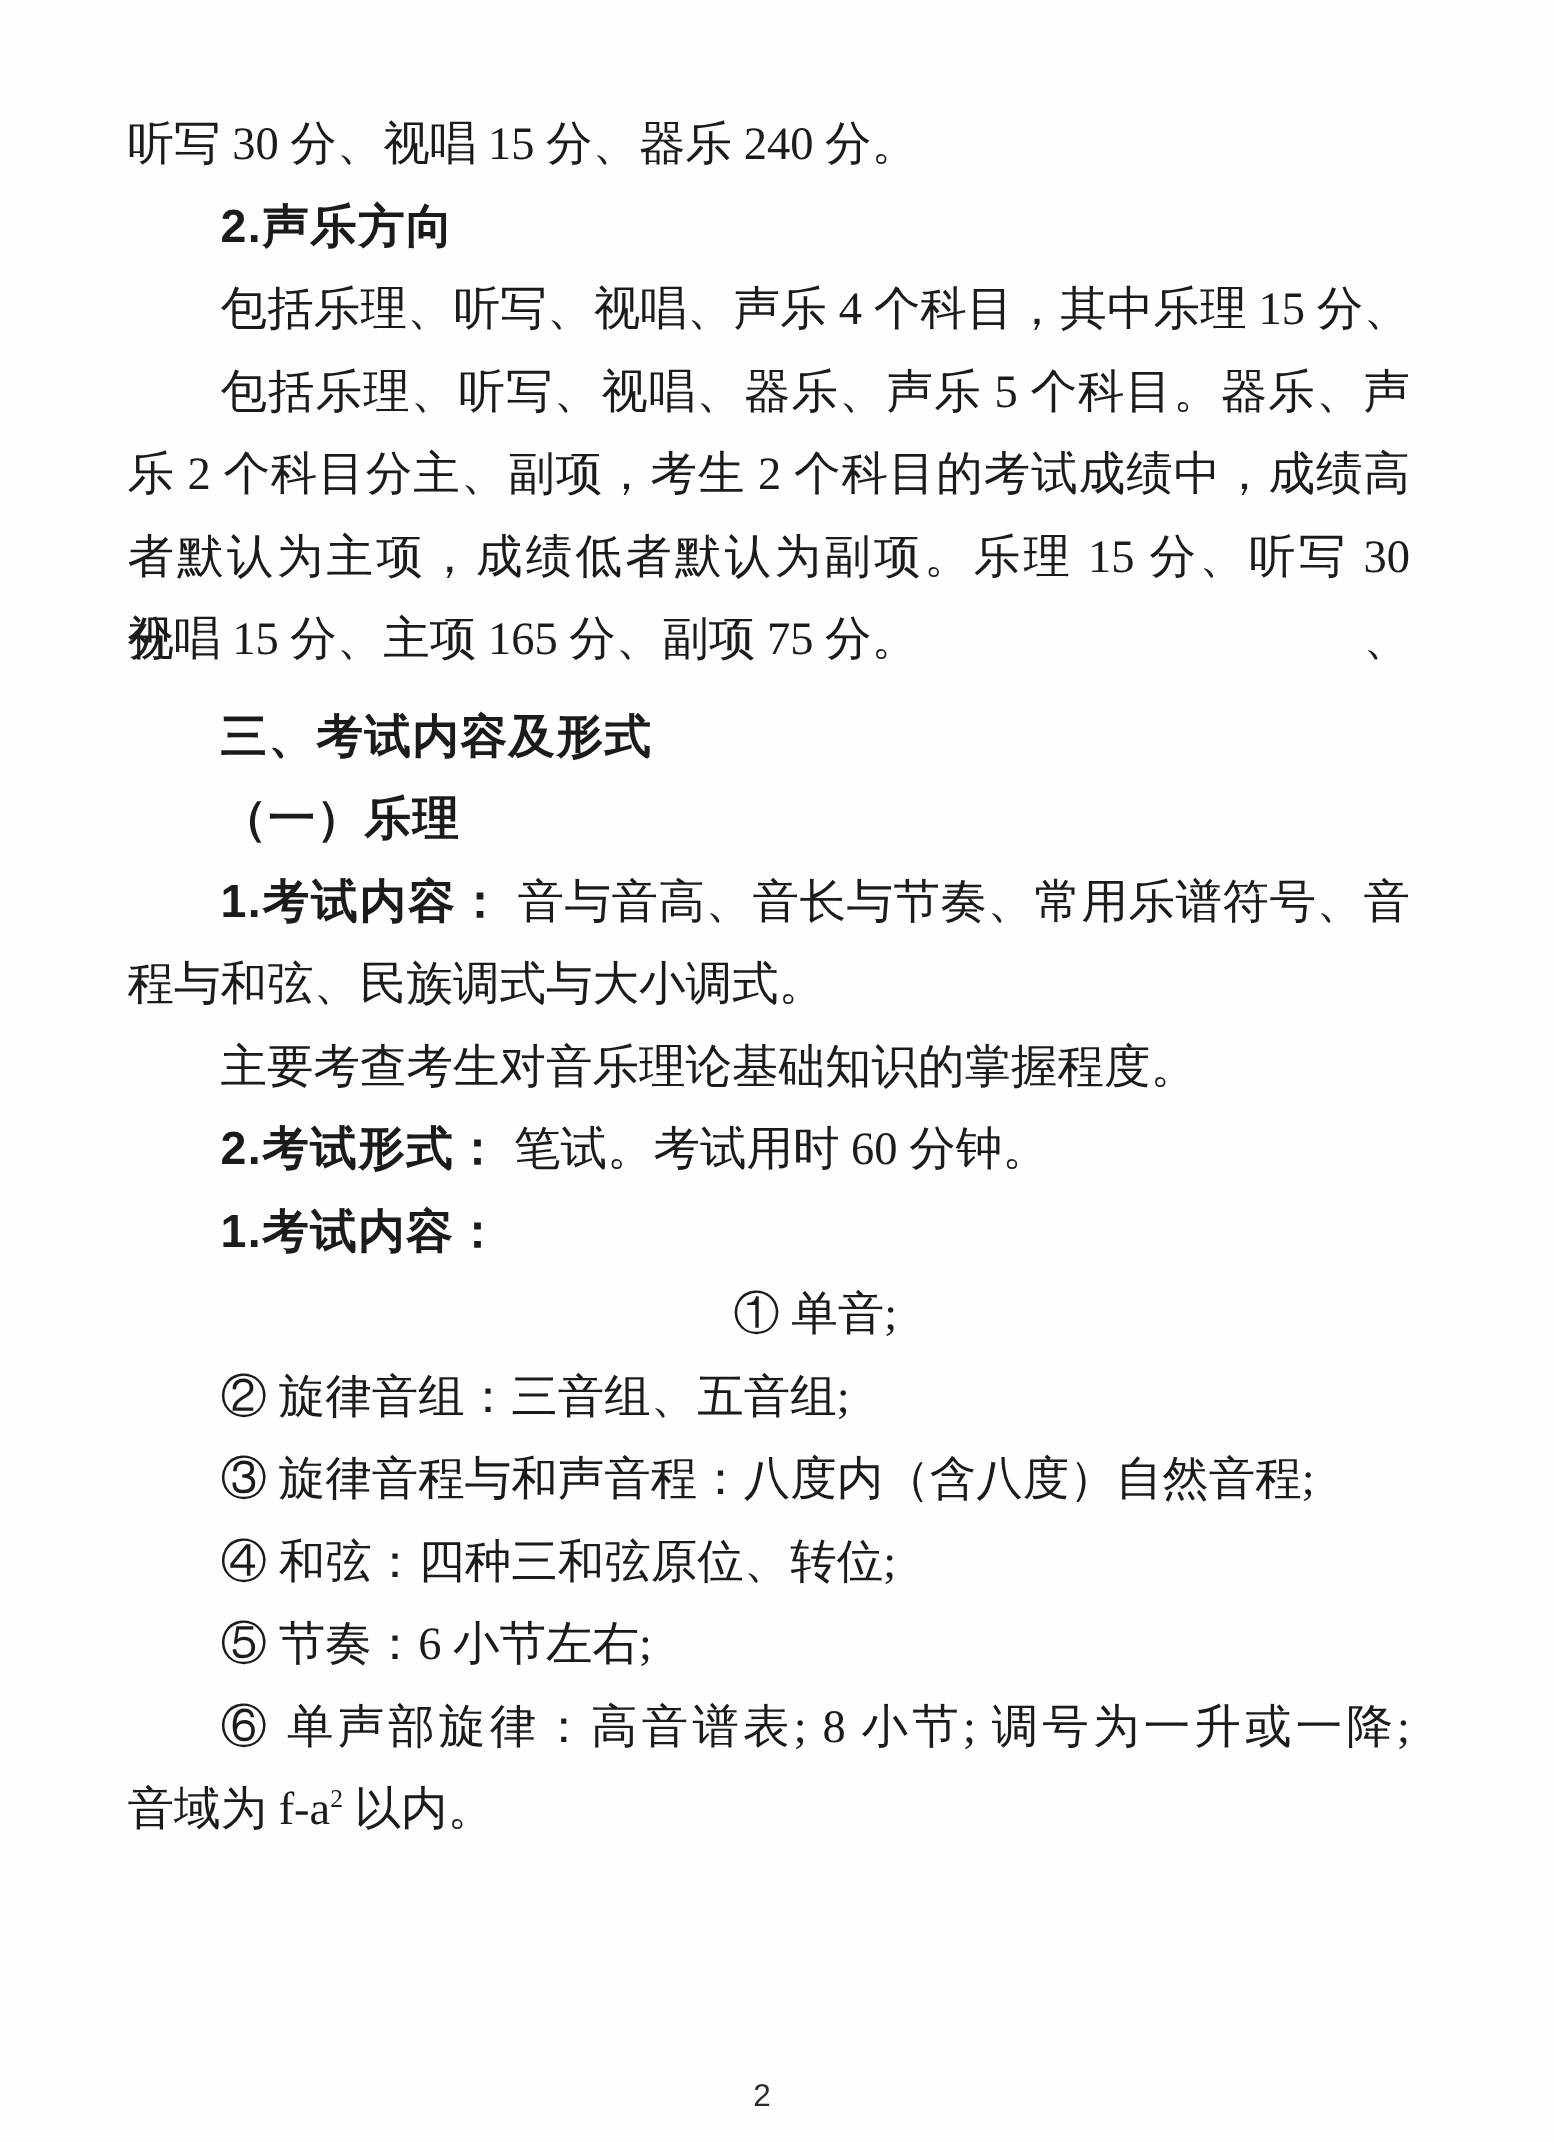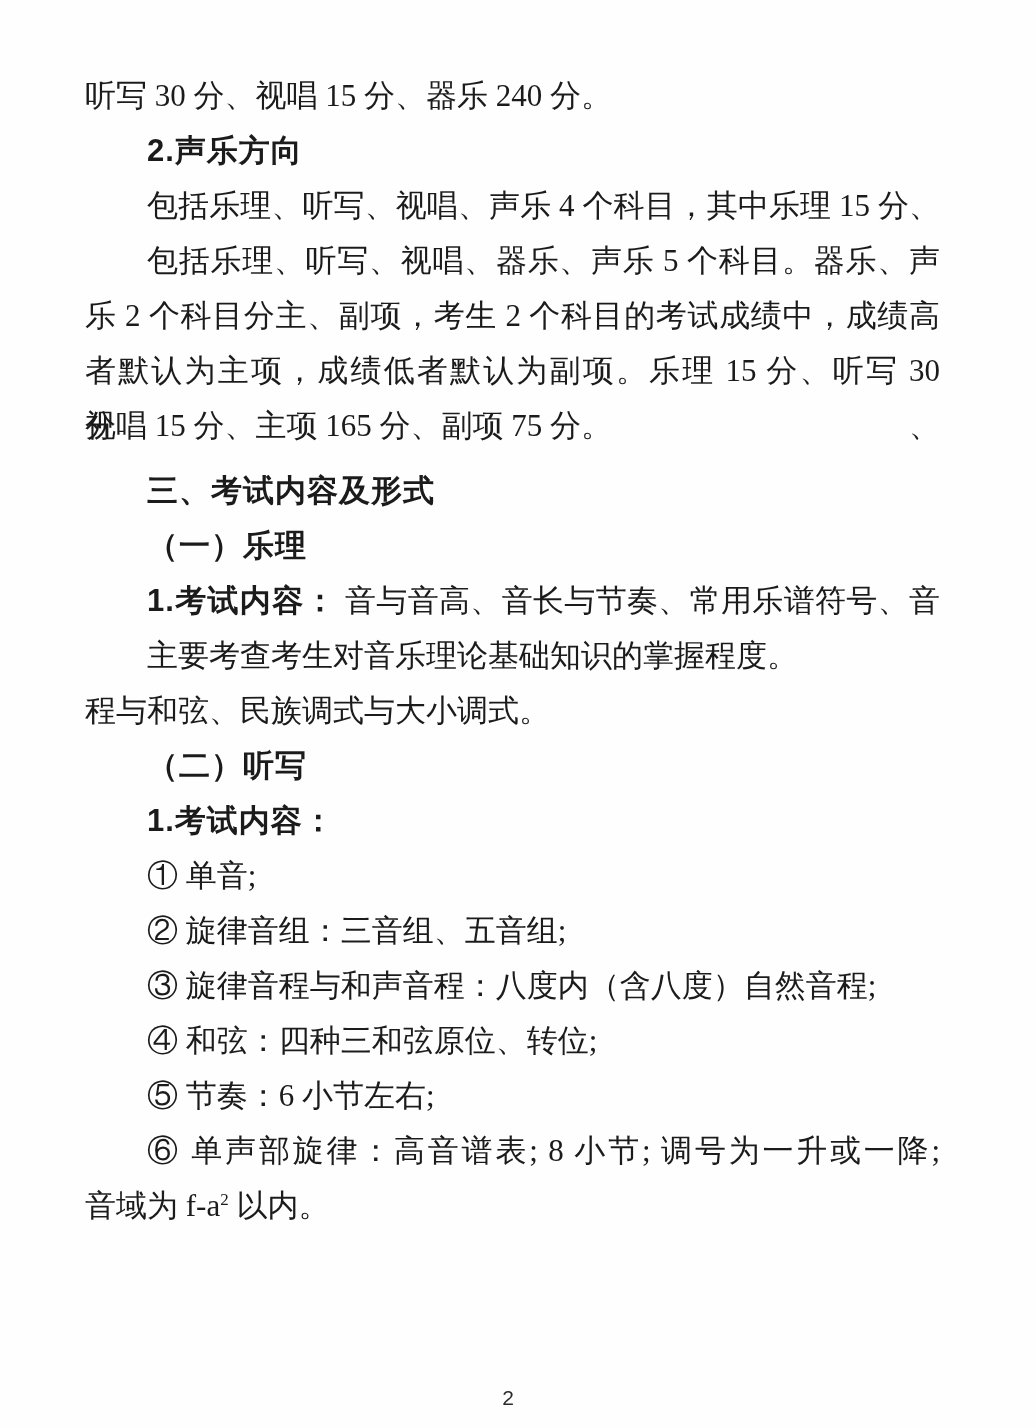--- a/index.html
+++ b/index.html
@@ -67,25 +67,25 @@
       <div class="text-line"><span class="">听写 30 分、视唱 15 分、器乐 240 分。</span></div>
       <div class="text-line" style="padding-left: 2em;"><span class="seg-bold ">2.声乐方向</span></div>
       <div class="text-line fill" style="padding-left: 2em;"><span class="">包括乐理、听写、视唱、声乐 4 个科目，其中乐理 15 分、</span></div>
       <div class="text-line fill" style="padding-left: 2em;"><span class="">包括乐理、听写、视唱、器乐、声乐 5 个科目。器乐、声</span></div>
       <div class="text-line fill"><span class="">乐 2 个科目分主、副项，考生 2 个科目的考试成绩中，成绩高</span></div>
       <div class="text-line fill"><span class="">者默认为主项，成绩低者默认为副项。乐理 15 分、听写 30 分、</span></div>
       <div class="text-line"><span class="">视唱 15 分、主项 165 分、副项 75 分。</span></div>
       <div class="text-line space-before" style="padding-left: 2em;"><span class="seg-bold ">三、考试内容及形式</span></div>
       <div class="text-line" style="padding-left: 2em;"><span class="seg-bold ">（一）乐理</span></div>
       <div class="text-line fill" style="padding-left: 2em;"><span class="seg-bold ">1.考试内容：</span><span class=""> 音与音高、音长与节奏、常用乐谱符号、音</span></div>
+      <div class="text-line"><span class="">程与和弦、民族调式与大小调式。</span></div>
       <div class="text-line" style="padding-left: 2em;"><span class="">主要考查考生对音乐理论基础知识的掌握程度。</span></div>
-      <div class="text-line"><span class="">程与和弦、民族调式与大小调式。</span></div>
-      <div class="text-line" style="padding-left: 2em;"><span class="seg-bold ">（二）听写</span></div>
+      <div class="text-line" style="padding-left: 2em;"><span class="seg-bold ">2.考试形式：</span><span class=""> 笔试。考试用时 60 分钟。</span></div>
       <div class="text-line" style="padding-left: 2em;"><span class="seg-bold ">1.考试内容：</span></div>
-      <div class="text-line" style="padding-left: 2em;"><span class="">① 单音;</span></div>
+      <div class="text-line" style="padding-left: 2em; text-align: center;"><span class="">① 单音;</span></div>
       <div class="text-line" style="padding-left: 2em;"><span class="">② 旋律音组：三音组、五音组;</span></div>
       <div class="text-line" style="padding-left: 2em;"><span class="">③ 旋律音程与和声音程：八度内（含八度）自然音程;</span></div>
       <div class="text-line" style="padding-left: 2em;"><span class="">④ 和弦：四种三和弦原位、转位;</span></div>
       <div class="text-line" style="padding-left: 2em; font-family: Liberation Serif, serif;"><span class="">⑤ 节奏：6 小节左右;</span></div>
       <div class="text-line fill" style="padding-left: 2em;"><span class="">⑥ 单声部旋律：高音谱表; 8 小节; 调号为一升或一降;</span></div>
       <div class="text-line"><span class="">音域为 f-a</span><span class="seg-sup">2</span><span class=""> 以内。</span></div>
     </div>
   <div class="page-number">2</div>
 </div>
 

